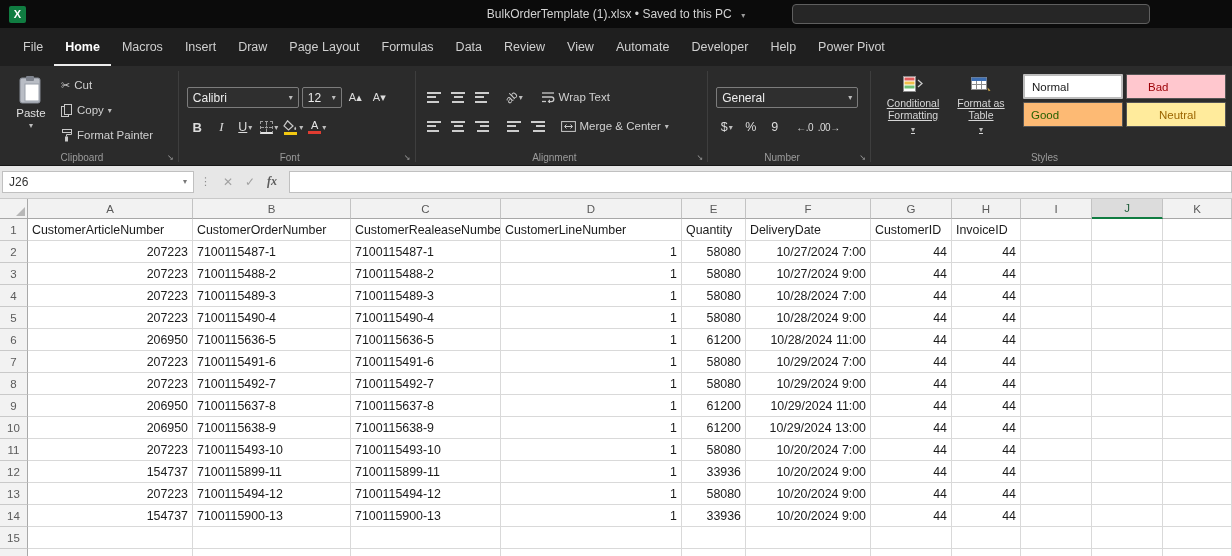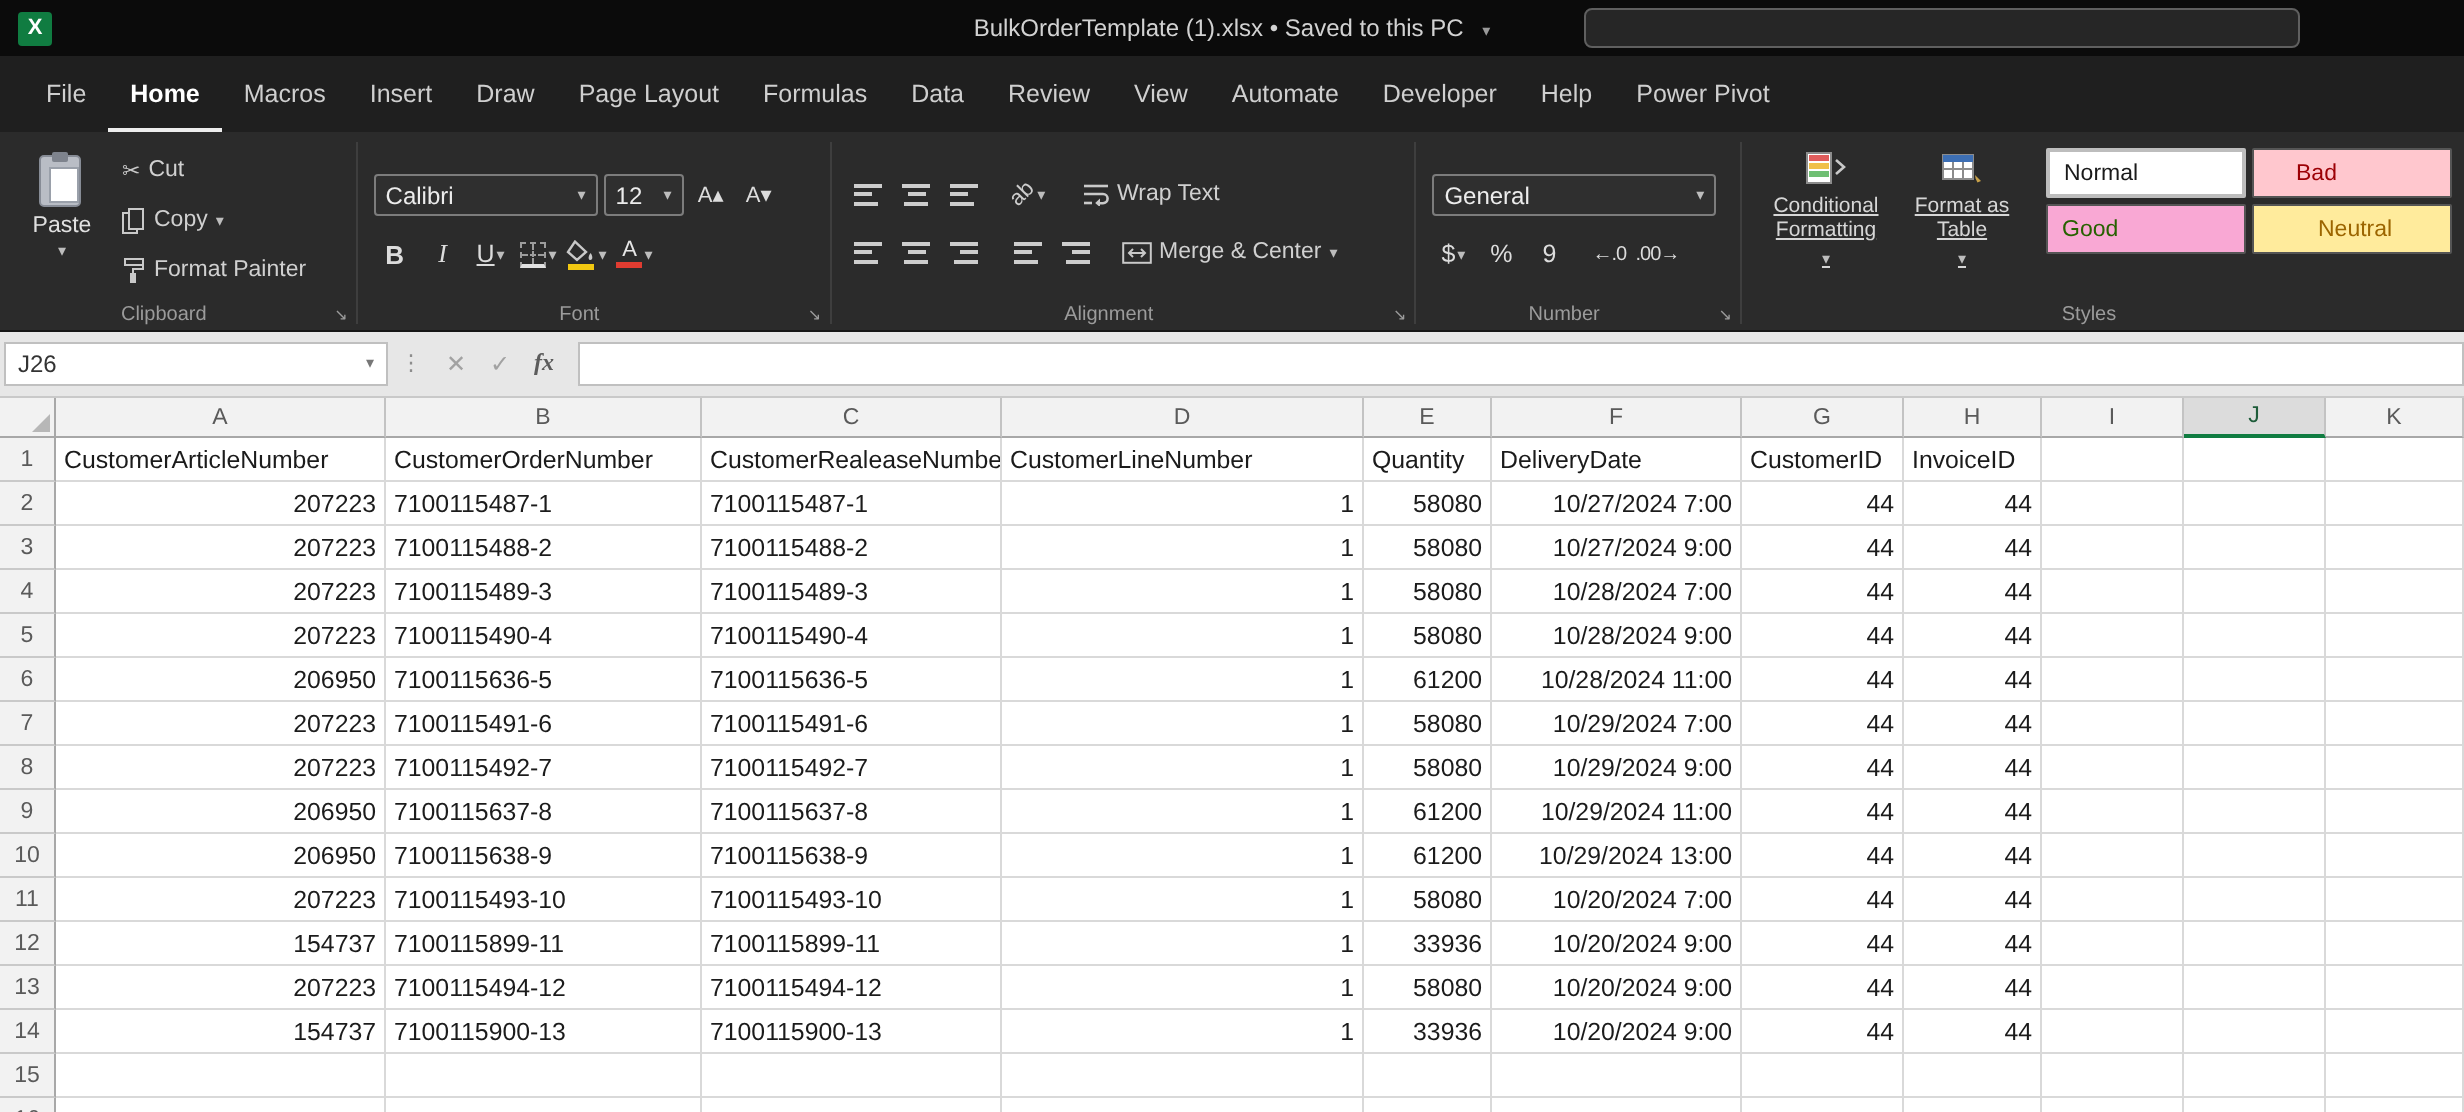--- a/index.html
+++ b/index.html
@@ -346,21 +346,21 @@
           <rect x="0.5" y="2.5" width="15" height="3.5" fill="#3d6fb4"></rect>
           <path d="M0.5 9.5h15M5.5 6v8.5M10.5 6v8.5" stroke="#8c8c8c" fill="none"></path>
           <path d="M16.5 12.5l3 3-1.8.8-.9-2z" fill="#c9a24a"></path>
         </svg>
         <span>Format as Table</span>
         <span class="chev">▾</span>
       </div>
       <div class="gallery">
           <div class="chip sel" style="background: rgb(255, 255, 255); color: rgb(26, 26, 26);">Normal</div>
           <div class="chip" style="background: rgb(255, 199, 206); color: rgb(156, 0, 6); padding-left: 21px;">Bad</div>
-          <div class="chip" style="background: #f9a8d4; color: rgb(39, 97, 0);">Good</div>
+          <div class="chip" style="background: #fdba74; color: rgb(39, 97, 0);">Good</div>
           <div class="chip" style="background: rgb(255, 235, 156); color: rgb(156, 101, 0); padding-left: 32px;">Neutral</div>
         </div>
       <div class="glabel">Styles</div>
     </div>
   </div>
 
   <div class="fbar">
     <div class="namebox">
       <span class="nb">J26</span>
       <span class="chev">▾</span>

